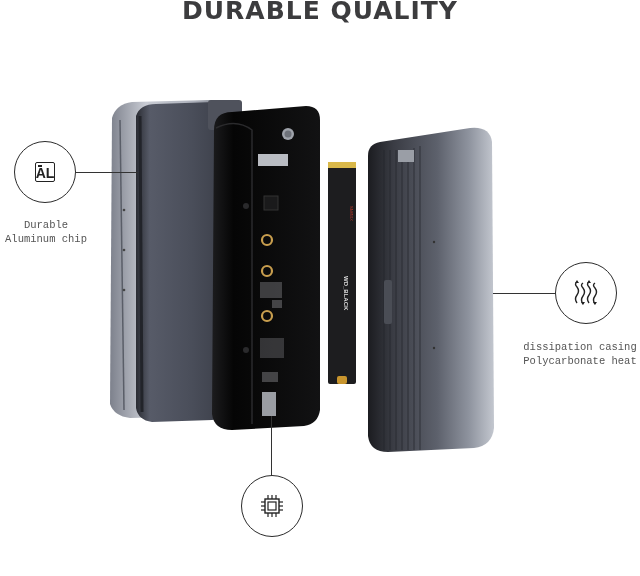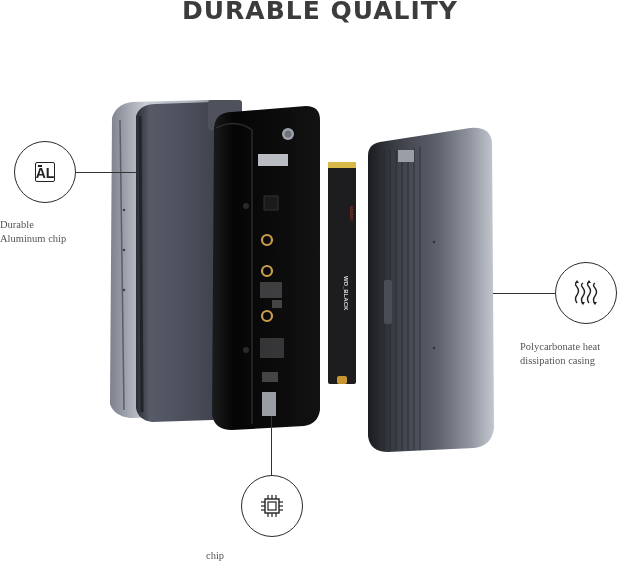--- a/index.html
+++ b/index.html
@@ -1,20 +1,20 @@
 <!DOCTYPE html>
 <html><head>
 <meta charset="utf-8">
 <style>
   html,body{margin:0;padding:0;background:#ffffff;}
   body{width:640px;height:576px;position:relative;overflow:hidden;font-family:"Liberation Sans","DejaVu Sans",sans-serif;}
   .title{position:absolute;top:-4px;left:0;width:640px;text-align:center;font-family:"DejaVu Sans","Liberation Sans",sans-serif;font-weight:bold;font-size:25px;letter-spacing:1px;color:#3c3c3e;}
   .callout-circle{position:absolute;border:1.6px solid #2b2b2b;border-radius:50%;background:#fff;box-sizing:border-box;display:flex;align-items:center;justify-content:center;}
   .callout-line{position:absolute;background:#333;}
-  .callout-label{position:absolute;text-align:left;font-size:10.5px;line-height:14px;color:#555;font-family:Liberation Serif, serif;}
+  .callout-label{position:absolute;text-align:center;font-size:10.5px;line-height:14px;color:#555;font-family:Liberation Mono, monospace;}
   .product{position:absolute;left:0;top:0;width:640px;height:576px;}
 </style>
 </head>
 <body>
 
 <div class="title">DURABLE QUALITY</div>
 
 <svg class="product" viewBox="0 0 640 576" xmlns="http://www.w3.org/2000/svg">
   <defs>
     <linearGradient id="alu" x1="0" x2="1" y1="0" y2="0">
@@ -127,22 +127,22 @@
     <g fill="#222">
         <path d="M2 4 L4 1 L6 4 Z"></path>
         <path d="M14 4 L16 1 L18 4 Z"></path>
         <path d="M8 23 L10 26 L12 23 Z"></path>
         <path d="M20 23 L22 26 L24 23 Z"></path>
       </g>
   </svg>
 </div>
 <div class="callout-line" style="left:493px;top:293px;width:62px;height:1.3px;"></div>
 <div class="callout-label" style="left:520px;top:340px;width:120px;">
+  <div>dissipation casing</div>
   <div>Polycarbonate heat</div>
-  <div>dissipation casing</div>
 </div>
 
 <div class="callout-line" style="left:271px;top:416px;width:1.3px;height:60px;"></div>
 <div class="callout-circle" style="left:241px;top:475px;width:62px;height:62px;">
   <svg width="26" height="26" viewBox="0 0 26 26">
     <rect x="6" y="6" width="14" height="14" fill="none" stroke="#222" stroke-width="1.4"></rect>
     <rect x="9" y="9" width="8" height="8" fill="none" stroke="#222" stroke-width="1.2"></rect>
     <g stroke="#222" stroke-width="1.2">
       <line x1="9" y1="2" x2="9" y2="6"></line>
         <line x1="13" y1="2" x2="13" y2="6"></line>
@@ -153,14 +153,13 @@
       <line x1="2" y1="9" x2="6" y2="9"></line>
         <line x1="2" y1="13" x2="6" y2="13"></line>
         <line x1="2" y1="17" x2="6" y2="17"></line>
       <line x1="20" y1="9" x2="24" y2="9"></line>
         <line x1="20" y1="13" x2="24" y2="13"></line>
         <line x1="20" y1="17" x2="24" y2="17"></line>
     </g>
   </svg>
 </div>
 <div class="callout-label" style="left:206px;top:549px;width:132px;">
-  <div>chip</div>
 </div>
 
 </body></html>

